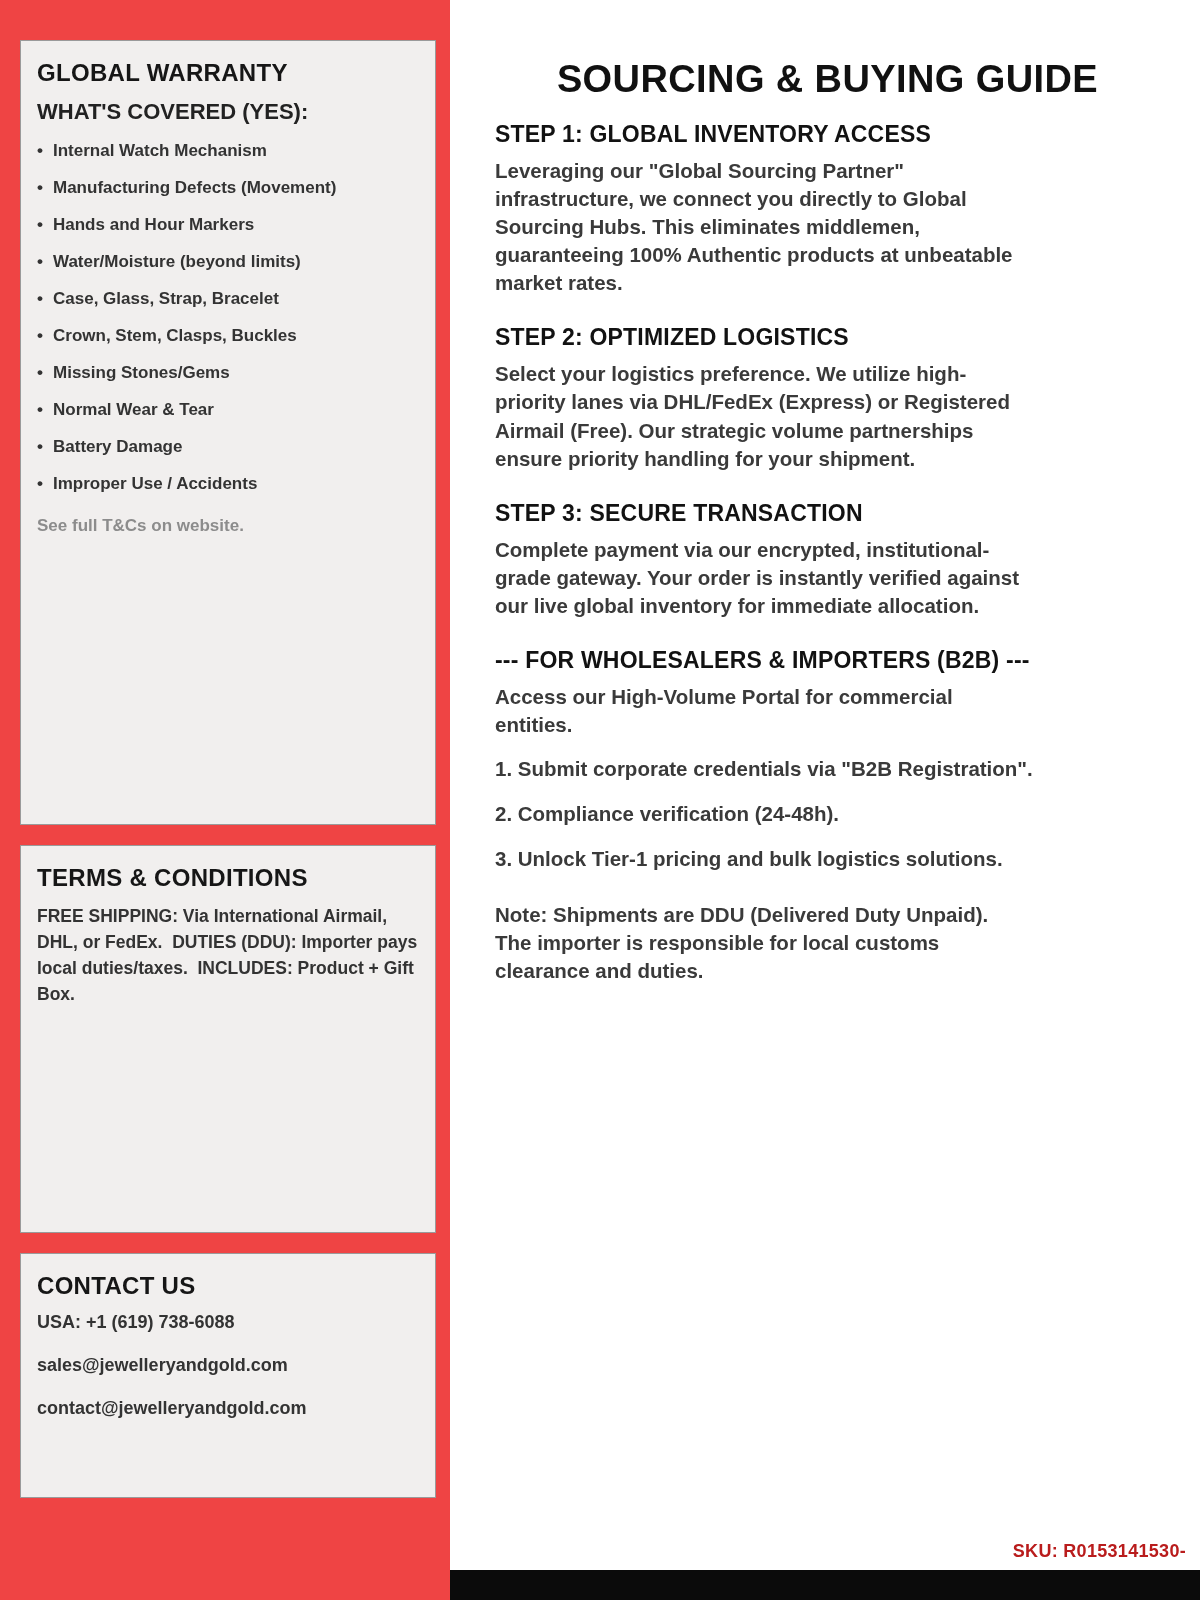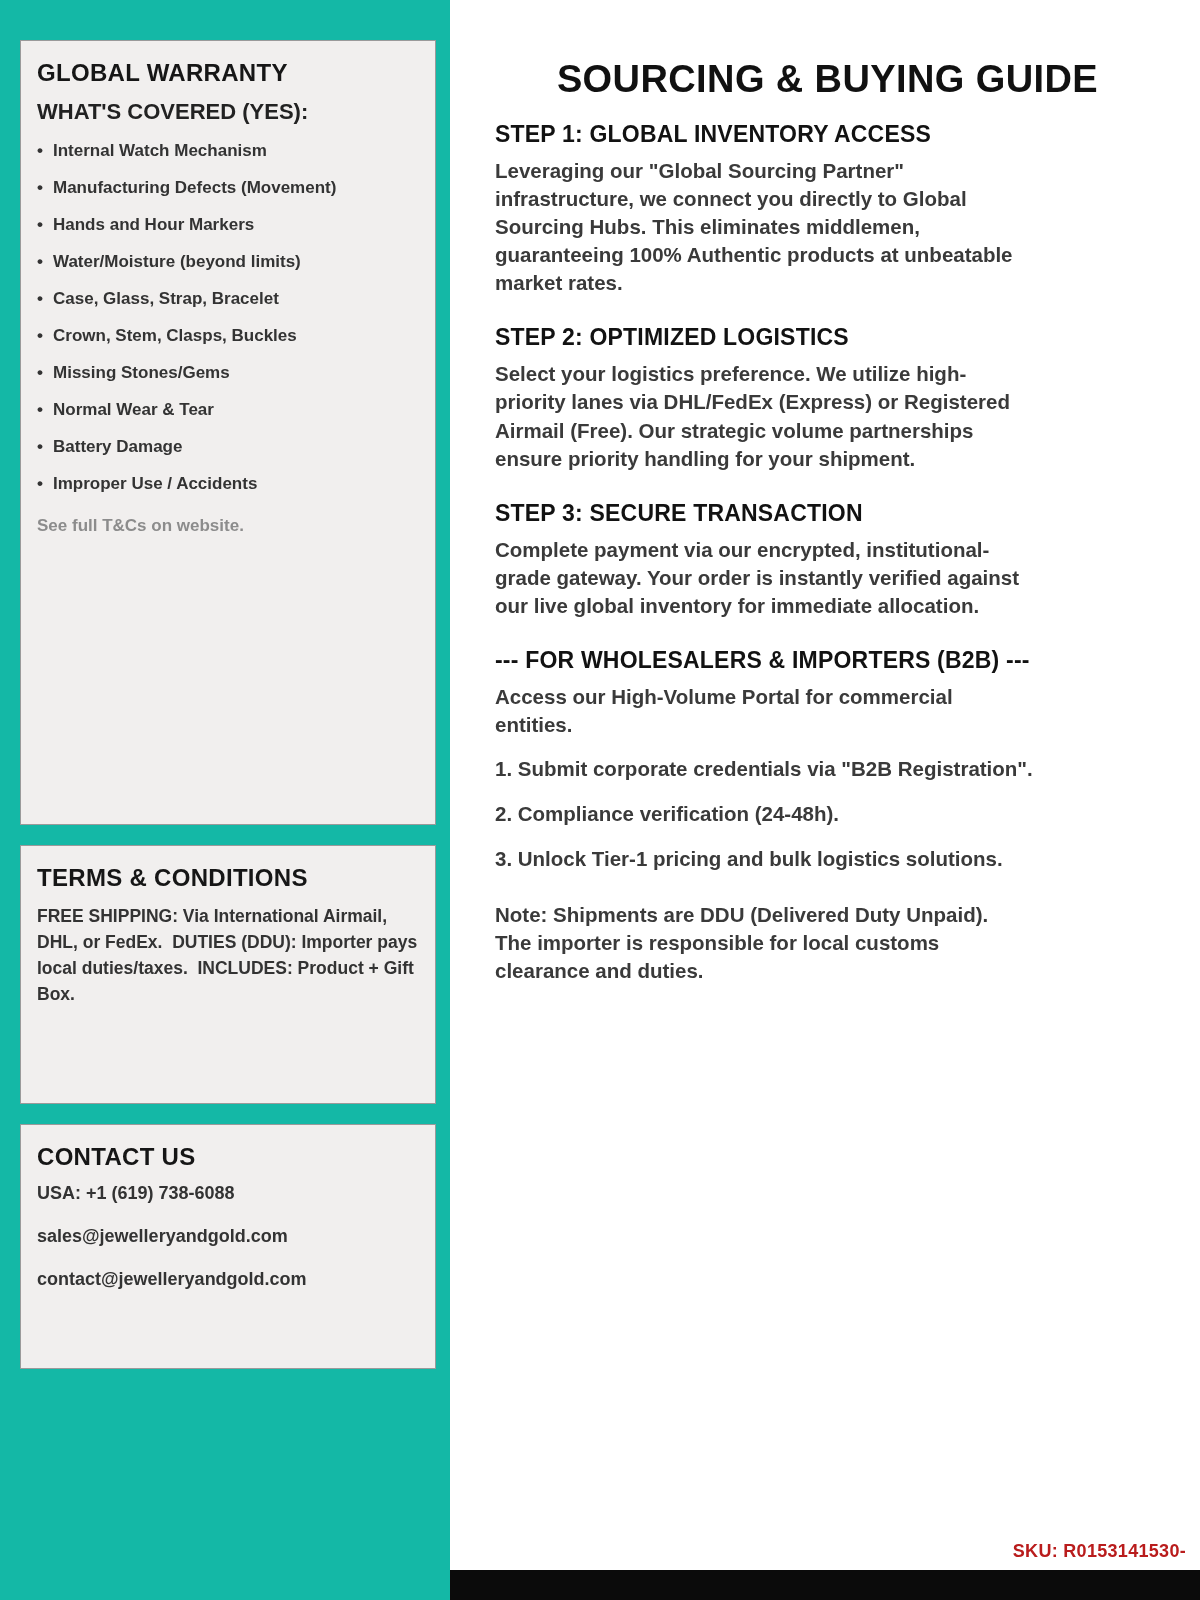--- a/index.html
+++ b/index.html
@@ -10,31 +10,31 @@
     color: #333;
     position: relative;
     overflow: hidden;
   }
 
   
   .sidebar {
     position: absolute;
     left: 0; top: 0;
     width: 450px; height: 1600px;
-    background: #14b8a6;
+    background: #ef4444;
     padding: 40px 14px 0 20px;
   }
   .panel {
     border: 1px solid #9a9a9a;
     background: #f1efee;
     padding: 18px 16px;
     margin-bottom: 20px;
   }
   .panel-warranty { height: 785px; }
-  .panel-terms { height: 259px; }
+  .panel-terms { height: 388px; }
   .panel-contact { height: 245px; }
 
   .panel h2 {
     font-size: 24px;
     font-weight: 800;
     color: #161616;
     letter-spacing: 0.3px;
     margin-bottom: 12px;
   }
   .sub-heading {

